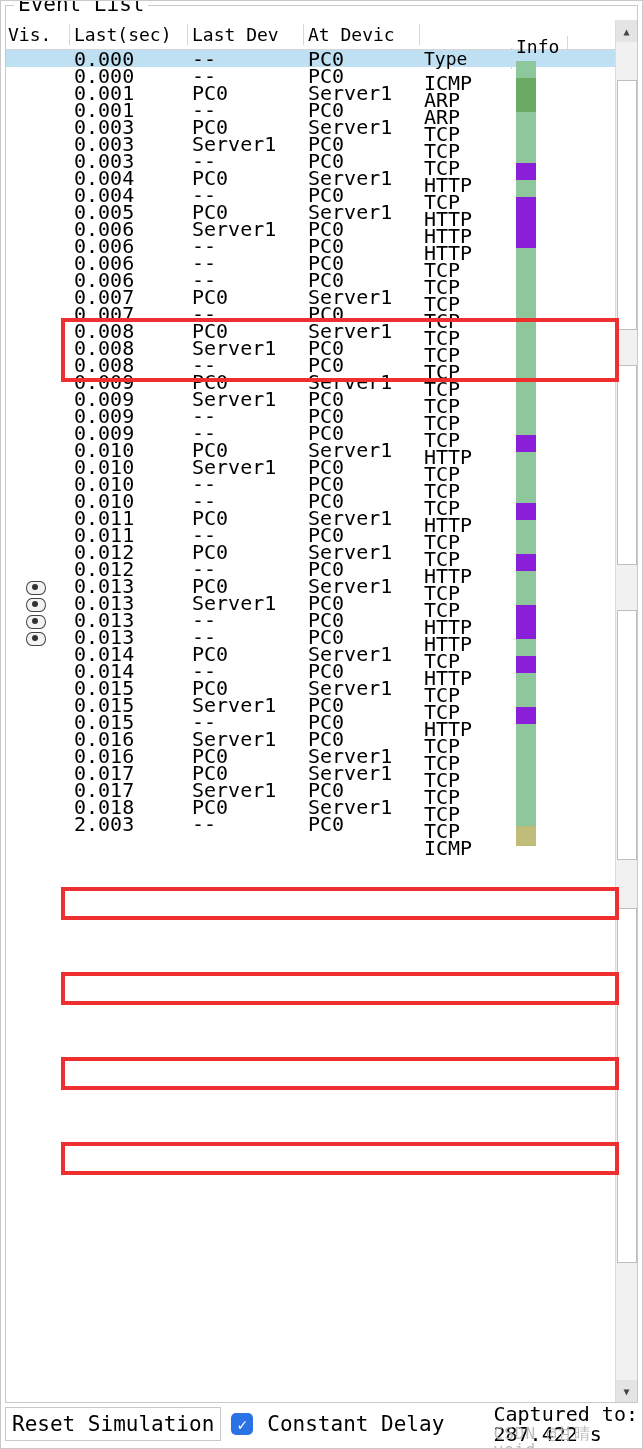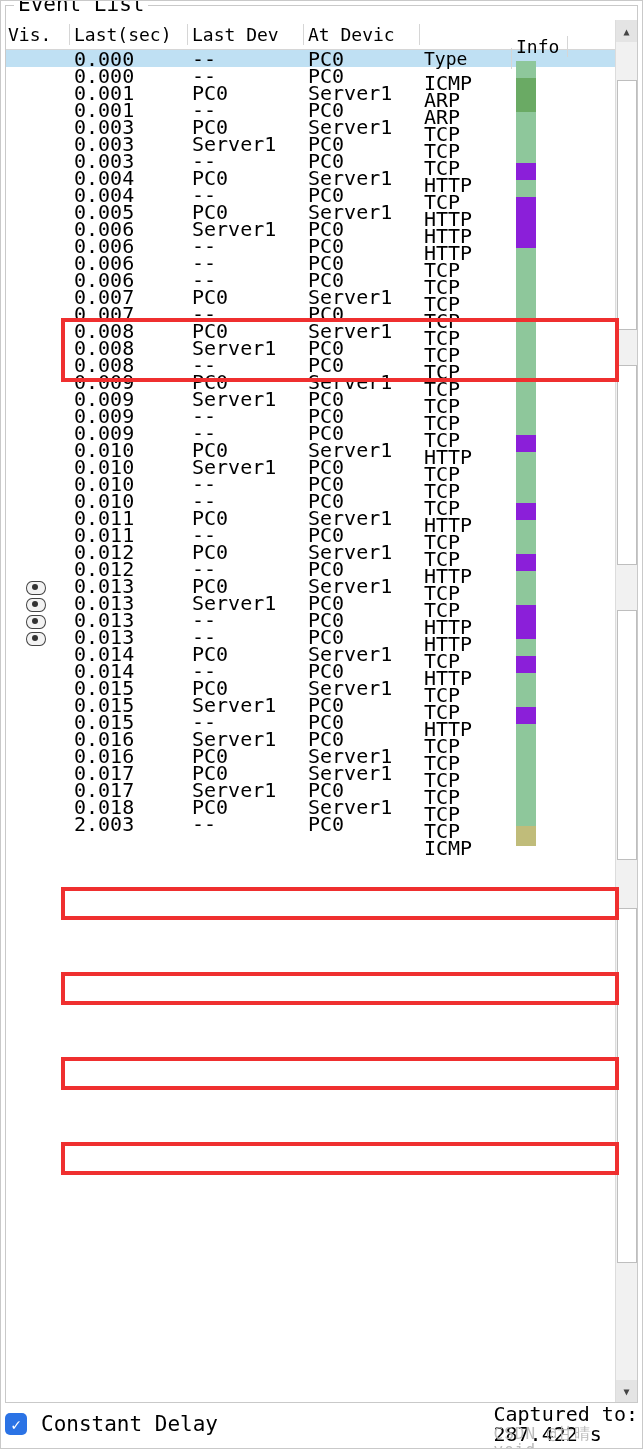--- a/index.html
+++ b/index.html
@@ -640,20 +640,21 @@
 
 <div id="highlights">
     <div class="highlight-box" style="top: 317px; left: 60px; width: 558px; height: 64px;"></div>
     <div class="highlight-box" style="top: 886px; left: 60px; width: 558px; height: 33px;"></div>
     <div class="highlight-box" style="top: 971px; left: 60px; width: 558px; height: 33px;"></div>
     <div class="highlight-box" style="top: 1056px; left: 60px; width: 558px; height: 33px;"></div>
     <div class="highlight-box" style="top: 1141px; left: 60px; width: 558px; height: 33px;"></div>
   </div>
 
 <div class="footer">
+  <button class="btn">Reset Simulation</button>
   <span class="chk">✓</span>
   <span>Constant Delay</span>
   <div class="captured">
     <div>Captured to:</div>
     <div style="position:relative;">
       <span class="watermark" style="position:absolute; right:18px; top:2px;">CSDN @甘晴void</span>
       <span>287.422 s</span>
     </div>
   </div>
 </div>

